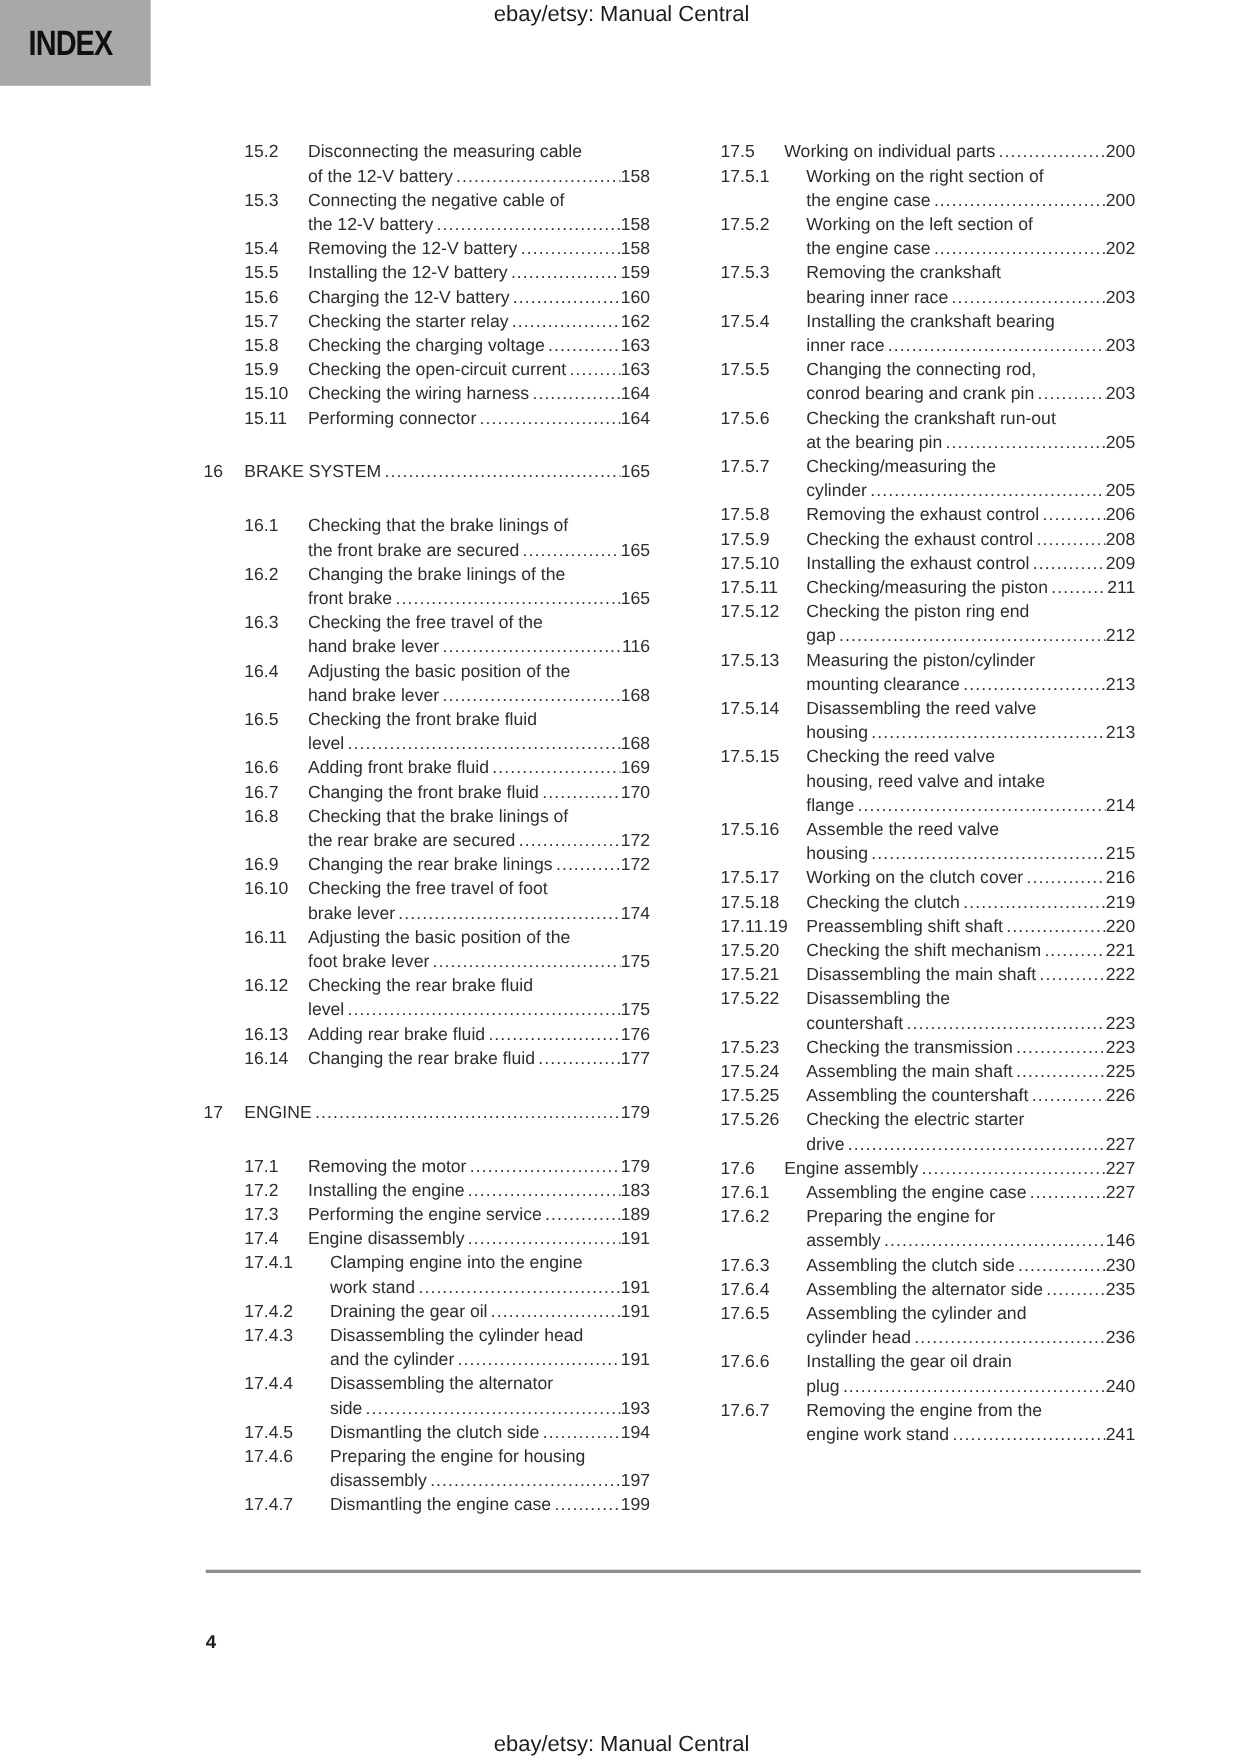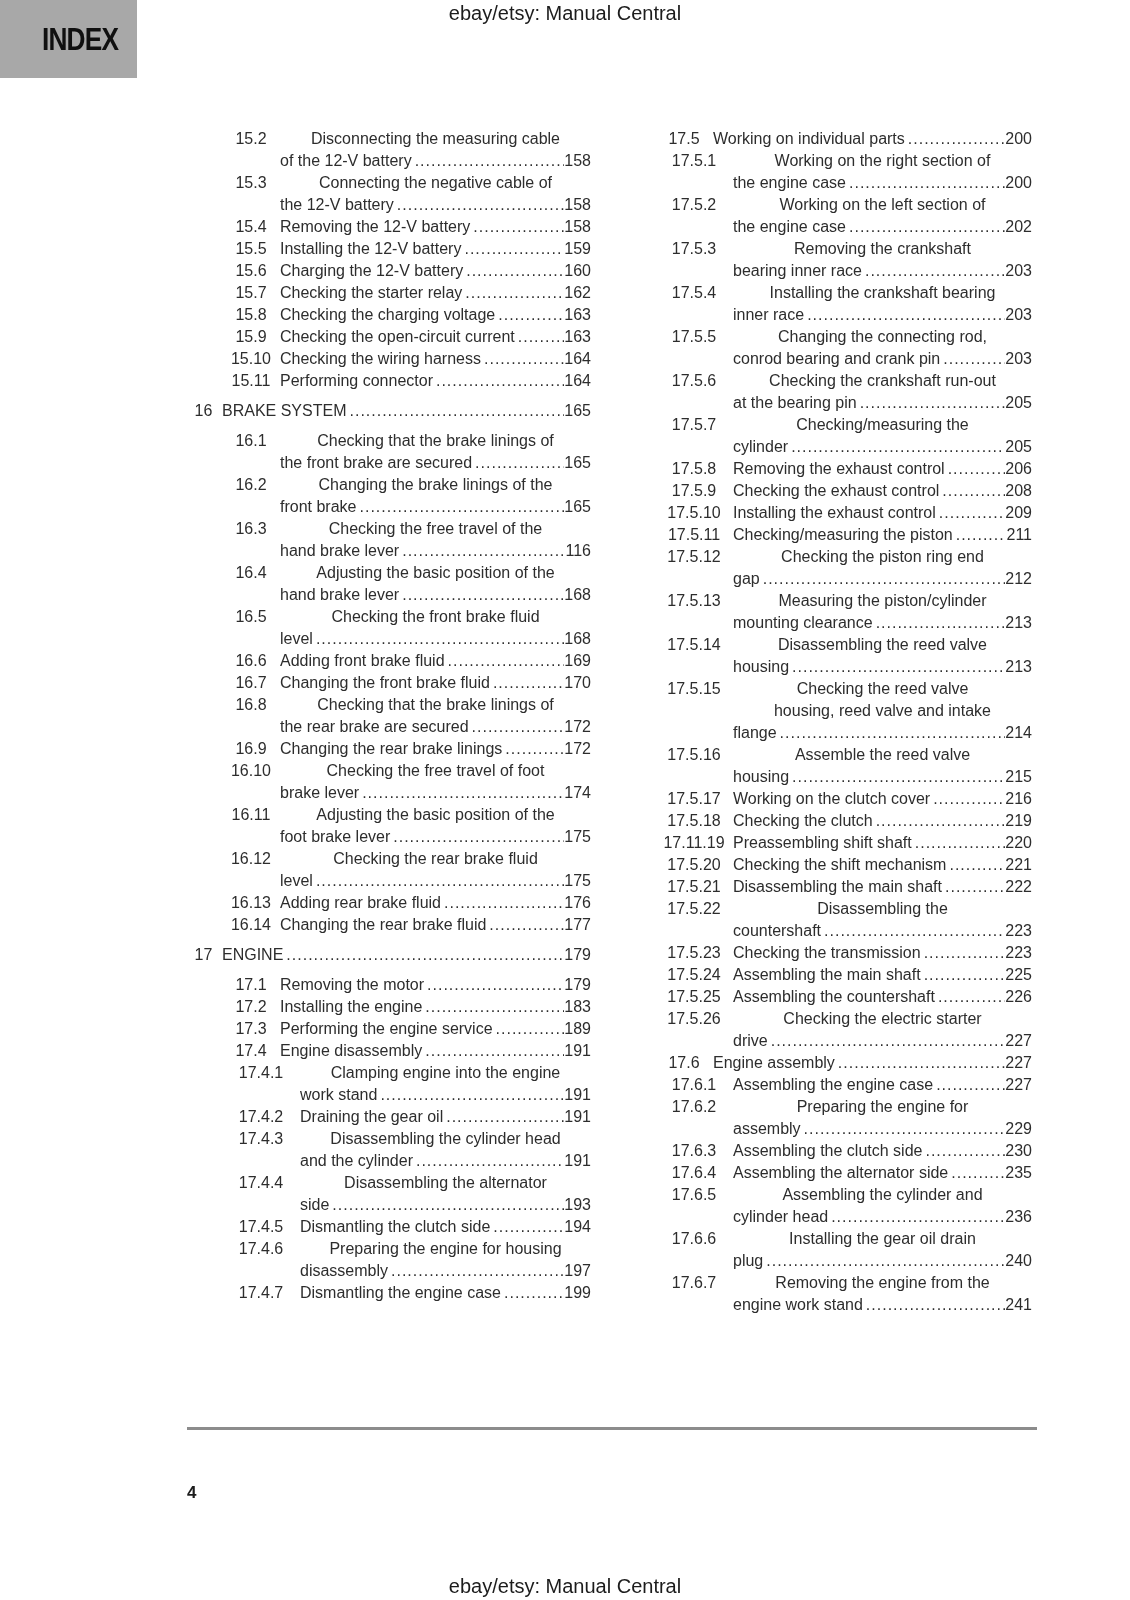--- a/index.html
+++ b/index.html
@@ -13,21 +13,21 @@
     color: #2d2d2d;
     overflow: hidden;
   }
   .index-tab {
     position: absolute;
     left: 0; top: 0;
     width: 137px; height: 78px;
     background: #a8a8a8;
     display: flex;
     align-items: center;
-    padding-left: 42px;
+    padding-left: 26px;
   }
   .index-tab .tab-label {
     font-size: 32px;
     font-weight: 700;
     color: #101010;
     letter-spacing: -1px;
     transform: scale(0.82, 1);
     transform-origin: left center;
     white-space: nowrap;
   }
@@ -40,26 +40,26 @@
     line-height: 30px;
   }
   .toc {
     position: absolute;
     top: 128px;
     left: 185px;
     width: 852px;
     display: flex;
     align-items: flex-start;
   }
-  .col { font-size: 16px; line-height: 22px; text-align: center; }
+  .col { font-size: 16px; line-height: 22px; }
   .col-left  { width: 406px; }
   .col-right { width: 414px; margin-left: 27px; }
   .entry { display: flex; }
   .entry .num { flex-shrink: 0; }
-  .lvl1 { margin: 8px 0; }
+  .lvl1 { margin: 27px 0; }
   .lvl1 .num { width: 37px; }
   .lvl2 { margin-left: 37px; }
   .lvl2 .num { width: 58px; }
   .lvl3 { margin-left: 37px; }
   .lvl3 .num { width: 78px; }
   .entry .body { flex: 1; min-width: 0; }
   .lastline { display: flex; align-items: baseline; }
   .lastline .lt { flex-shrink: 0; white-space: nowrap; }
   .dots {
     flex: 1;
@@ -798,21 +798,21 @@
             </div>
           </div>
         </div>
         <div class="entry lvl3">
           <span class="num">17.6.2</span>
           <div class="body">
             <div class="line">Preparing the engine for</div>
             <div class="lastline">
               <span class="lt">assembly</span>
               <span class="dots">..........................................................................................</span>
-              <span class="pg">229</span>
+              <span class="pg">146</span>
             </div>
           </div>
         </div>
         <div class="entry lvl3">
           <span class="num">17.6.3</span>
           <div class="body">
             <div class="lastline">
               <span class="lt">Assembling the clutch side</span>
               <span class="dots">..........................................................................................</span>
               <span class="pg">230</span>

